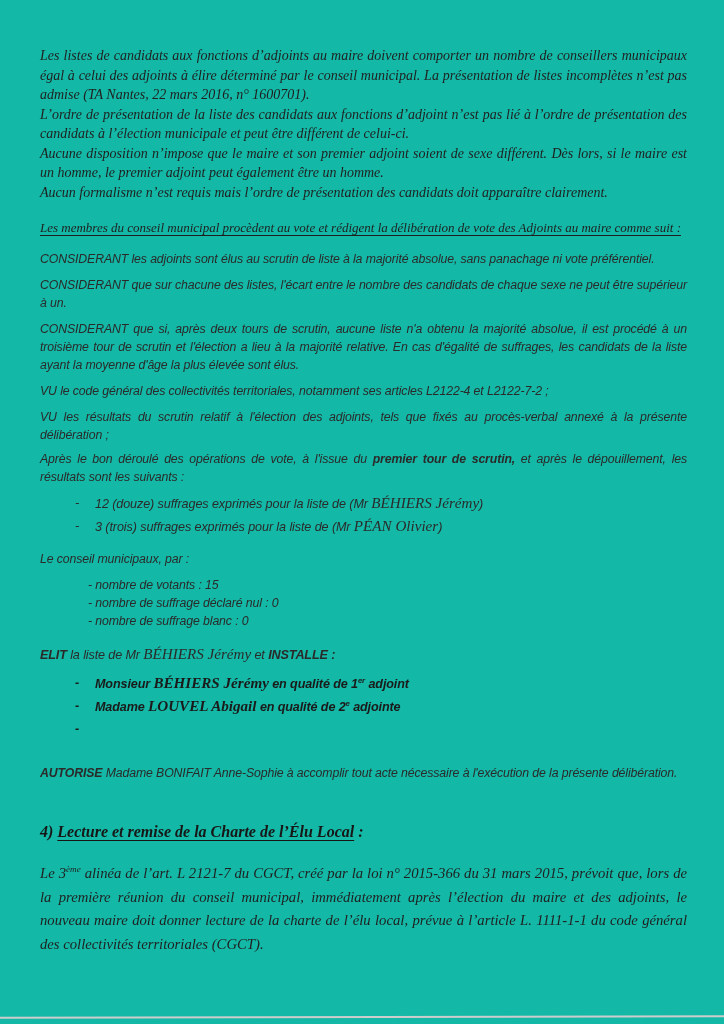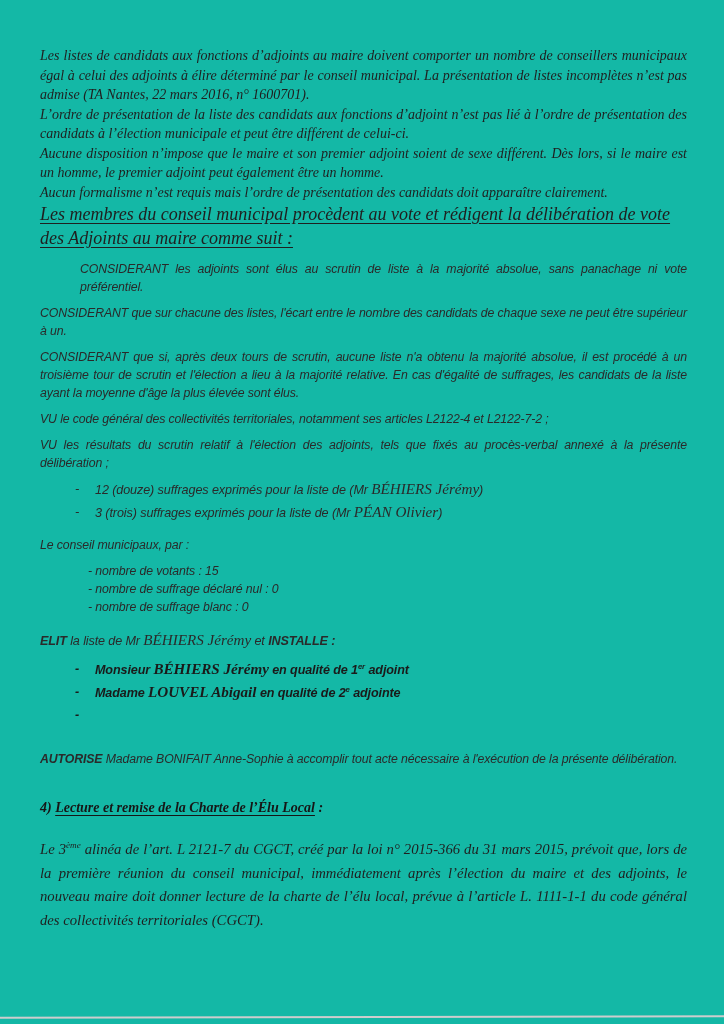--- a/index.html
+++ b/index.html
@@ -27,27 +27,28 @@
   .sans {
     font-family: "Liberation Sans", sans-serif;
     font-size: 12.3px;
     line-height: 18px;
     letter-spacing: -0.12px;
     color: #2a2a2a;
   }
   p { margin: 0; }
   .just { text-align: justify; }
   .heading-vote {
-    font-size: 18px;
+    margin-top: 14px;
+    font-size: 13px;
     line-height: 24px;
     text-decoration: underline;
     text-underline-offset: 3px;
   }
   .mt8  { margin-top: 8px; }
-  .mt10 { margin-top: 10px; margin-left: 40px; }
+  .mt10 { margin-top: 10px; }
   .mt6  { margin-top: 6px; }
   .b { font-weight: bold; }
   .name-serif {
     font-family: "Liberation Serif", serif;
     font-size: 1.2em;
     letter-spacing: 0;
   }
   .dash-list { margin-top: 6px; }
   .dash-row {
     display: flex;
@@ -60,22 +61,22 @@
   .conseil-par { margin-top: 12px; }
   .counts { padding-left: 48px; }
   .counts p { line-height: 18px; }
   .counts.group2 { margin-top: 11px; }
   .elit-line { margin-top: 15px; font-size: 12.6px; }
   .adjoints { margin-top: 8px; }
   .adjoints .dash-row { font-weight: bold; color: #1a1a1a; }
   .sup { vertical-align: super; font-size: 0.62em; line-height: 0; }
   .autorise { margin-top: 24px; }
   .section4-heading {
-    margin-top: 30px;
-    font-size: 14px;
+    margin-top: 40px;
+    font-size: 16px;
     line-height: 20px;
     font-weight: bold;
     color: #161616;
   }
   .section4-heading .u { text-decoration: underline; text-underline-offset: 3px; }
   .final-para {
     margin-top: 20px;
     font-size: 14.7px;
     line-height: 23.5px;
   }
@@ -104,20 +105,21 @@
 
     <p class="serif heading-vote">Les membres du conseil municipal procèdent au vote et rédigent la délibération de vote des Adjoints au maire comme suit :</p>
 
     <p class="sans just mt10">CONSIDERANT les adjoints sont élus au scrutin de liste à la majorité absolue, sans panachage ni vote préférentiel.</p>
     <p class="sans just mt8">CONSIDERANT que sur chacune des listes, l'écart entre le nombre des candidats de chaque sexe ne peut être supérieur à un.</p>
     <p class="sans just mt8">CONSIDERANT que si, après deux tours de scrutin, aucune liste n'a obtenu la majorité absolue, il est procédé à un troisième tour de scrutin et l'élection a lieu à la majorité relative. En cas d'égalité de suffrages, les candidats de la liste ayant la moyenne d'âge la plus élevée sont élus.</p>
 
     <p class="sans just mt8">VU le code général des collectivités territoriales, notamment ses articles L2122-4 et L2122-7-2 ;</p>
     <p class="sans just mt8">VU les résultats du scrutin relatif à l'élection des adjoints, tels que fixés au procès-verbal annexé à la présente délibération ;</p>
 
+    <p class="sans just mt6"><span>Après le bon déroulé des opérations de vote, à l'issue du </span><span class="b">premier tour de scrutin,</span><span> et après le dépouillement, les résultats sont les suivants :</span></p>
 
     <div class="sans dash-list results-list">
       <div class="dash-row">
         <span class="marker">-</span>
         <span class="txt"><span>12 (douze) suffrages exprimés pour la liste de (Mr </span><span class="name-serif">BÉHIERS Jérémy</span><span>)</span></span>
       </div>
       <div class="dash-row">
         <span class="marker">-</span>
         <span class="txt"><span>3 (trois) suffrages exprimés pour la liste de (Mr </span><span class="name-serif">PÉAN Olivier</span><span>)</span></span>
       </div>

